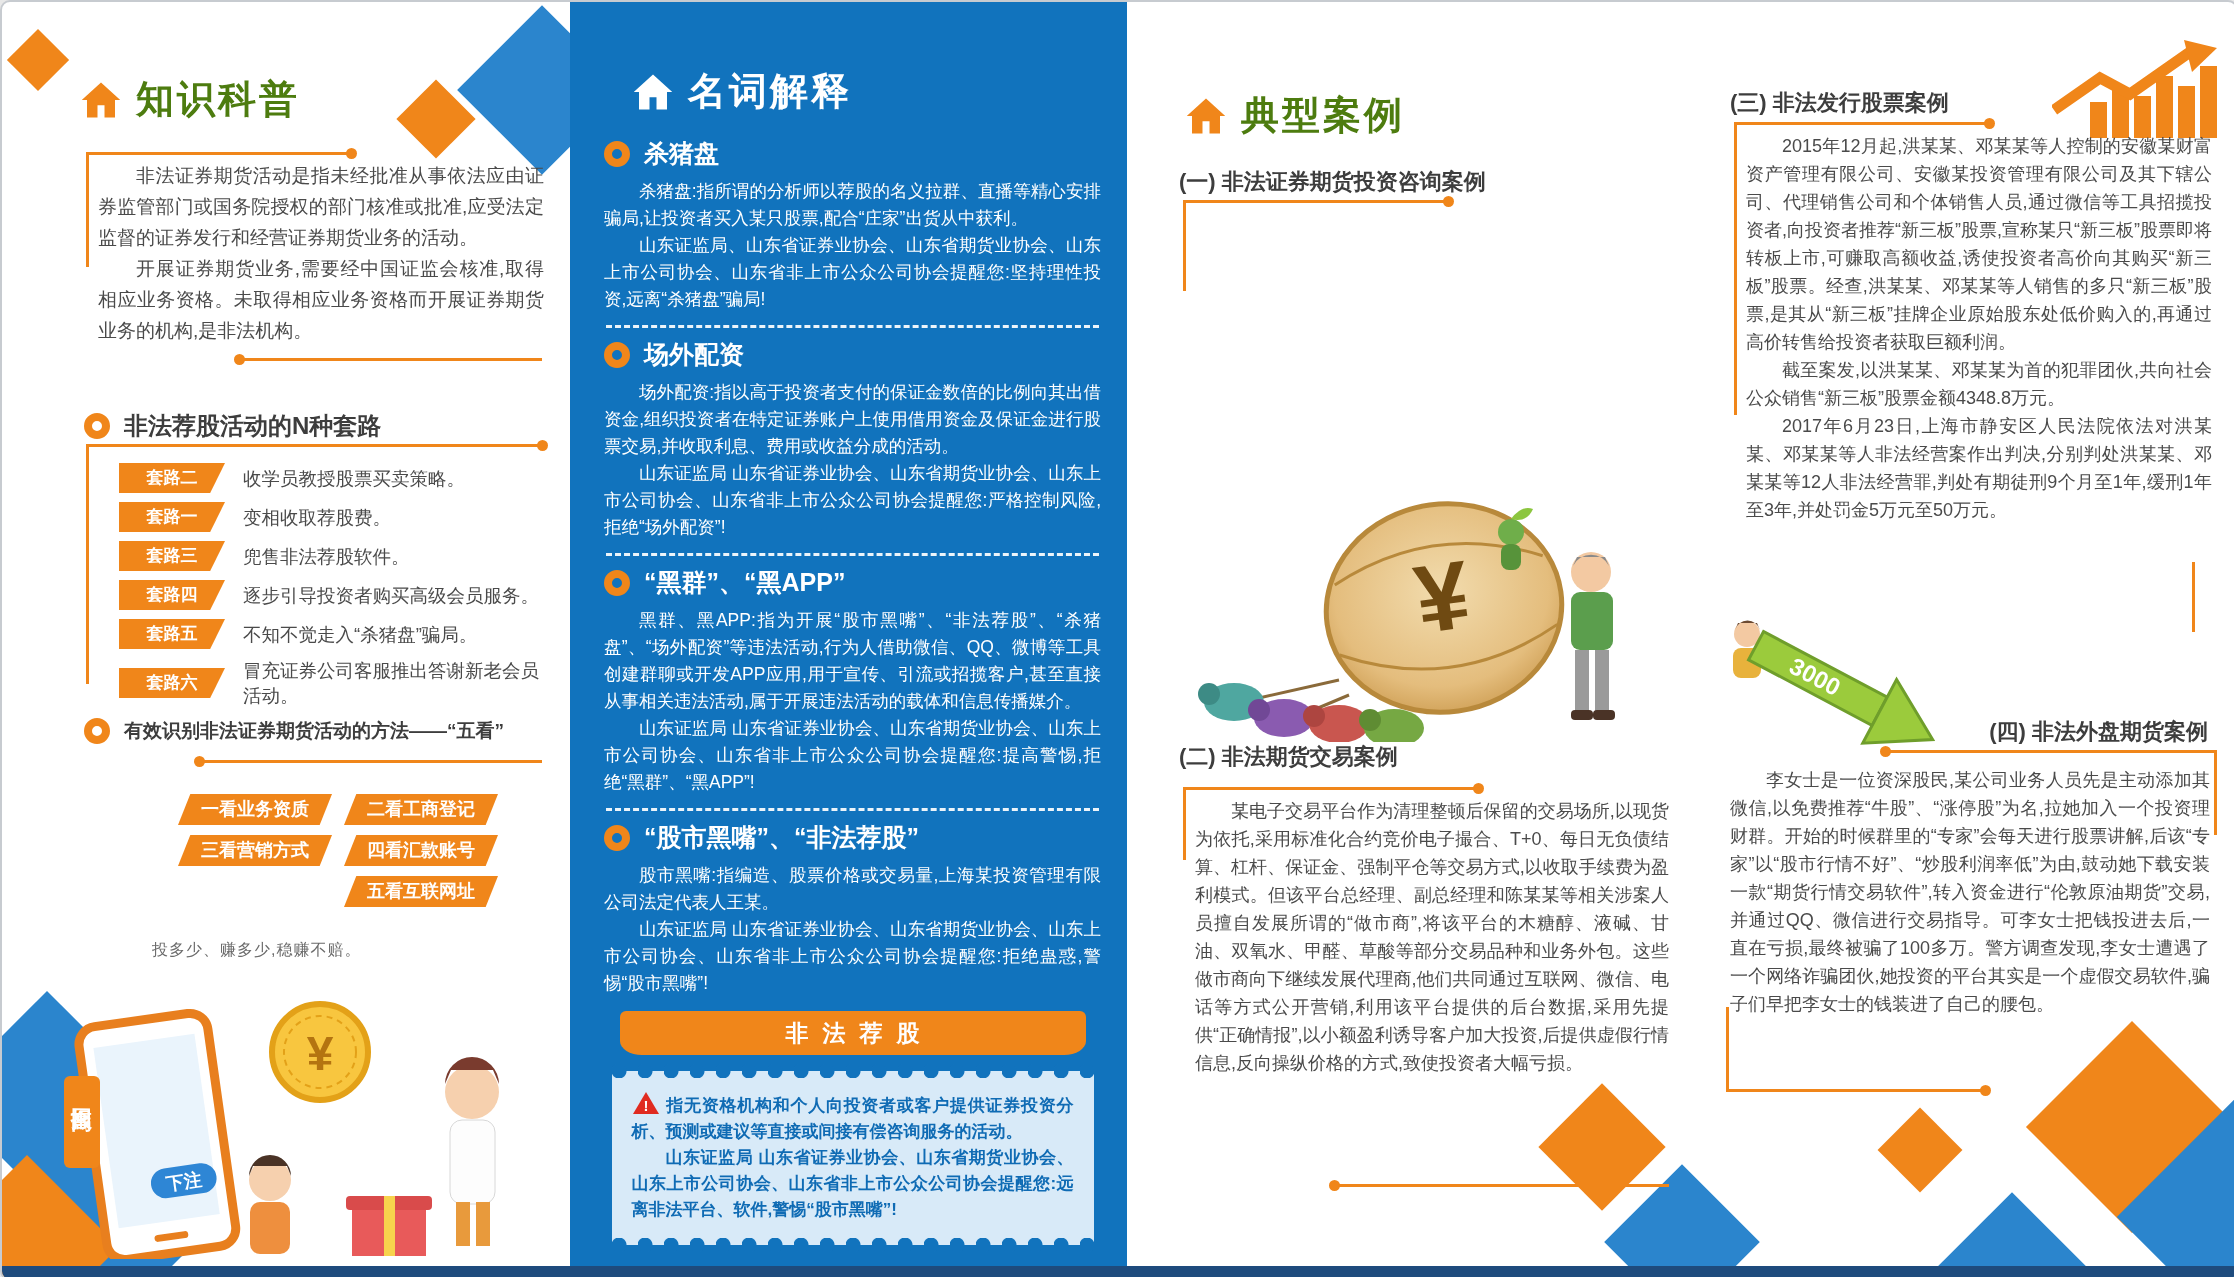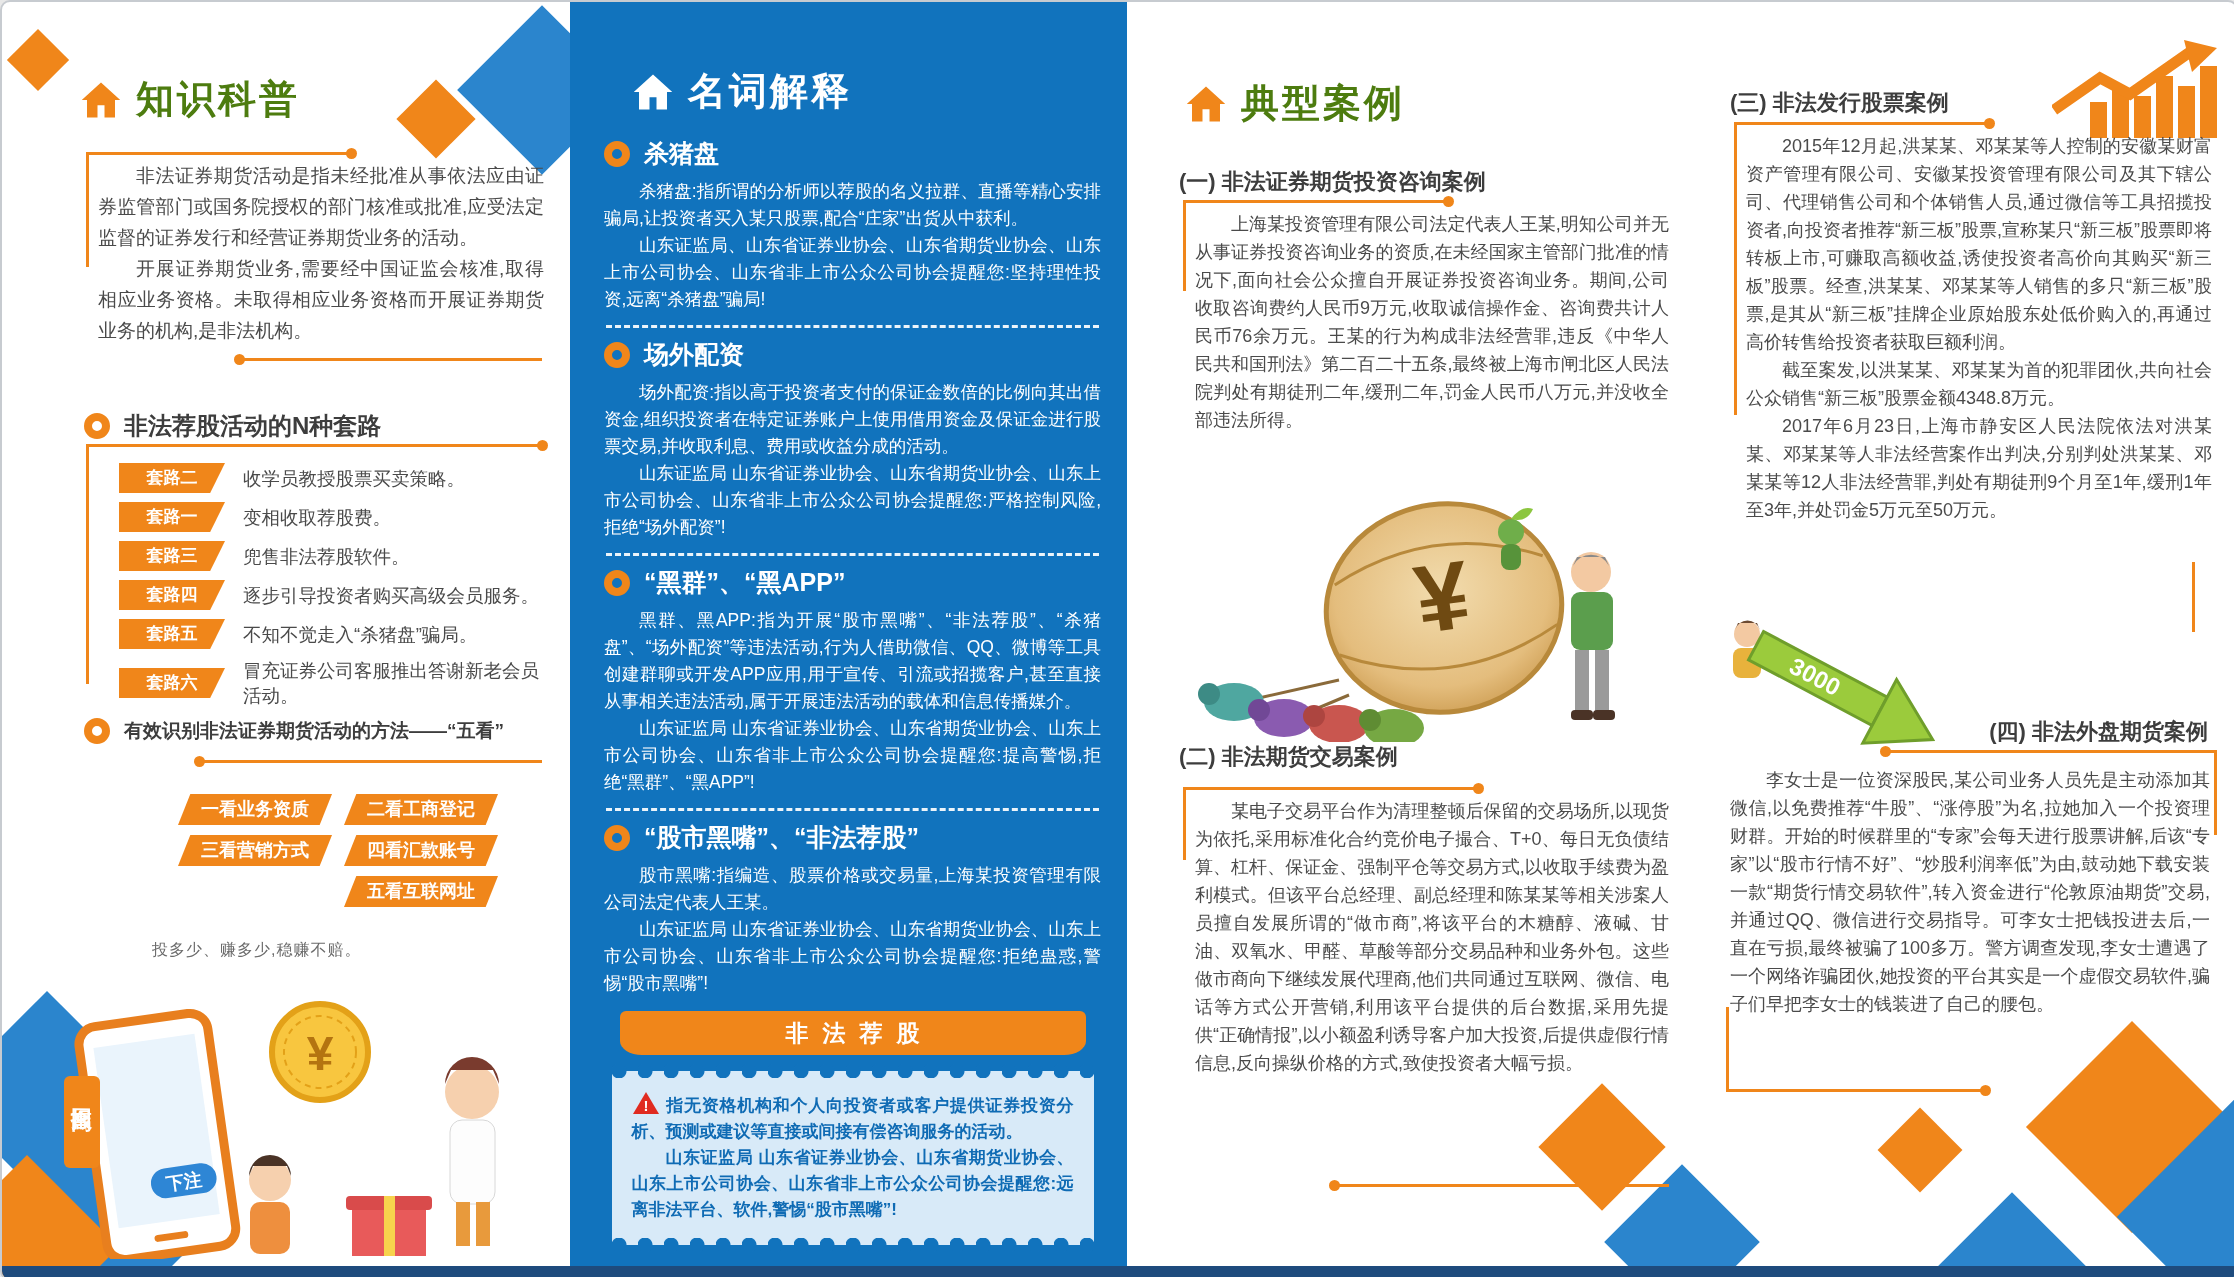--- a/index.html
+++ b/index.html
@@ -232,34 +232,31 @@
             <polygon points="14,1 27,23 1,23" fill="#e02b20"></polygon>
             <text x="14" y="20" text-anchor="middle" font-size="15" font-weight="bold" fill="#fff">!</text>
           </svg><span>指无资格机构和个人向投资者或客户提供证券投资分析、预测或建议等直接或间接有偿咨询服务的活动。</span>
         </p>
         <p class="indent">山东证监局 山东省证券业协会、山东省期货业协会、山东上市公司协会、山东省非上市公众公司协会提醒您:远离非法平台、软件,警惕“股市黑嘴”!</p>
       </div>
     </div>
   </section>
 
   <section class="panel p3">
-    <div class="title-row" style="left:58px;top:76px;">
+    <div class="title-row" style="left:58px;top:88px;">
       <svg class="house" viewBox="0 0 24 22">
         <path d="M12 1 L23 11 H20 V21 H14 V14 H10 V21 H4 V11 H1 Z" fill="#f0861a"></path>
       </svg>
       <span class="title-text">典型案例</span>
     </div>
 
     <div class="case-head" style="left:52px;top:165px;">(一) 非法证券期货投资咨询案例</div>
     <div class="bk-tl" style="left:56px;top:198px;width:262px;height:88px;">
         <span class="dot"></span>
       </div>
-    <div class="case-text" style="left:68px;top:208px;width:474px;">
-      <p class="indent">上海某投资管理有限公司法定代表人王某,明知公司并无从事证券投资咨询业务的资质,在未经国家主管部门批准的情况下,面向社会公众擅自开展证券投资咨询业务。期间,公司收取咨询费约人民币9万元,收取诚信操作金、咨询费共计人民币76余万元。王某的行为构成非法经营罪,违反《中华人民共和国刑法》第二百二十五条,最终被上海市闸北区人民法院判处有期徒刑二年,缓刑二年,罚金人民币八万元,并没收全部违法所得。</p>
-    </div>
 
     <svg class="art" style="left:62px;top:478px;" width="450" height="262" viewBox="0 0 450 262">
       <defs>
         <radialGradient id="gold" cx="50%" cy="42%" r="65%">
           <stop offset="0%" stop-color="#f2dcae"></stop>
             <stop offset="70%" stop-color="#e4bd7d"></stop>
             <stop offset="100%" stop-color="#c9974a"></stop>
         </radialGradient>
       </defs>
       <g transform="rotate(-8 255 128)">

